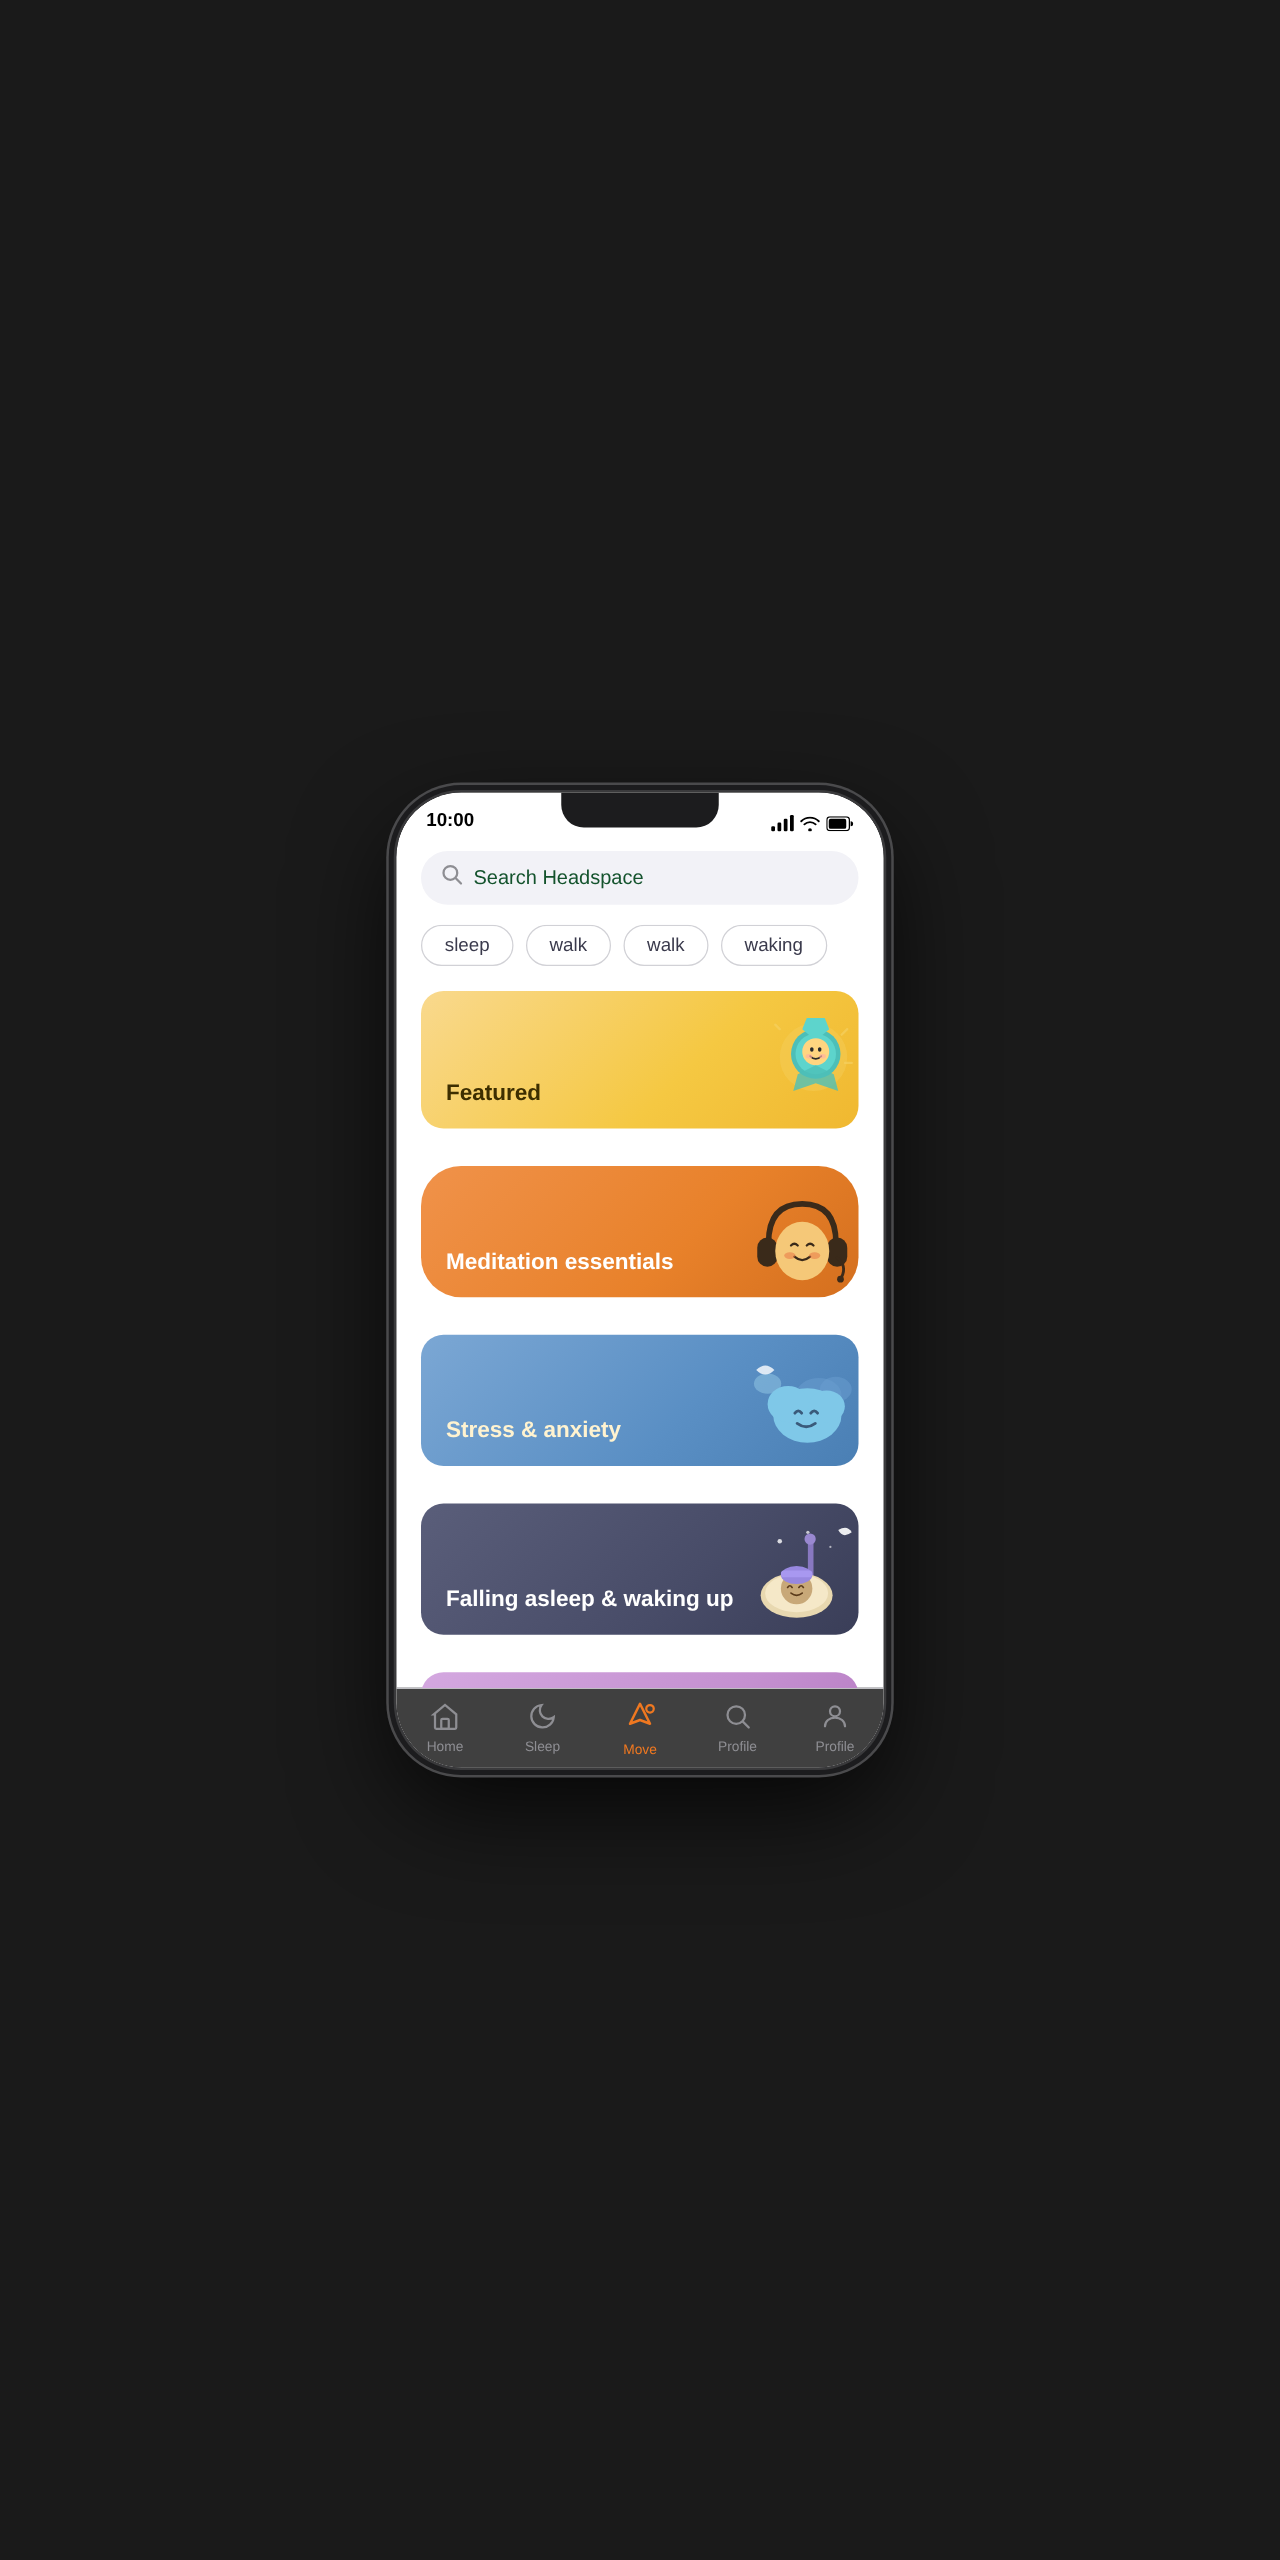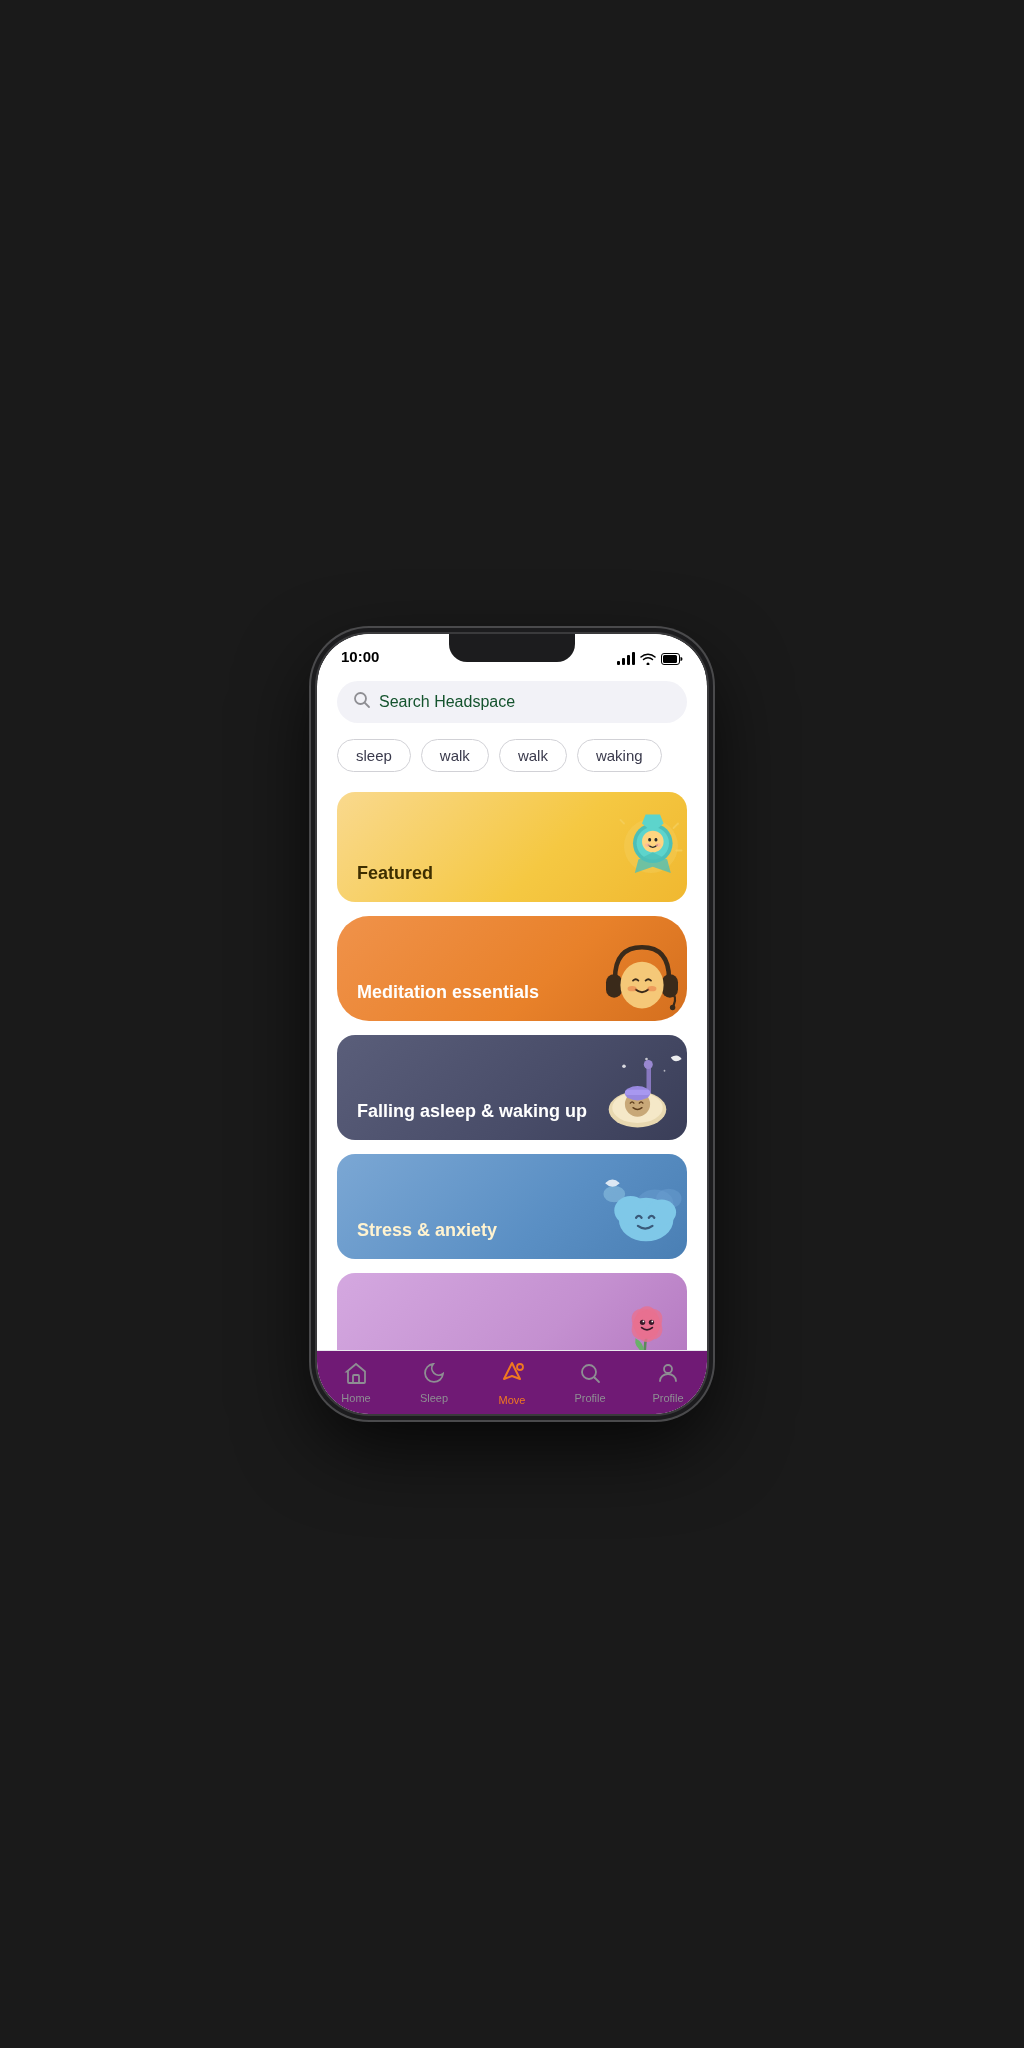--- a/index.html
+++ b/index.html
@@ -153,21 +153,21 @@
       color: #3a3a4c;
       white-space: nowrap;
       flex-shrink: 0;
       background: #fff;
     }
 
     
     .category-cards {
       display: flex;
       flex-direction: column;
-      gap: 14px;
+      gap: 30px;
       padding-bottom: 10px;
     }
 
     .card {
       border-radius: 18px;
       height: 105px;
       position: relative;
       overflow: hidden;
       display: flex;
       align-items: flex-end;
@@ -215,21 +215,21 @@
     }
     .card-sleep .card-label { color: #fff; }
 
     
     .card-growth {
       background: linear-gradient(135deg, #d4a8e0 0%, #c490d0 60%, #b478c0 100%);
     }
 
     
     .bottom-nav {
-      background: #701a75;
+      background: #404040;
       border-top: 1px solid #e8e8ed;
       display: flex;
       justify-content: space-around;
       align-items: center;
       padding: 8px 0 8px;
       flex-shrink: 0;
     }
 
     .nav-item {
       display: flex;
@@ -368,20 +368,44 @@
               <ellipse cx="39" cy="66" rx="5" ry="3" fill="#e87040" opacity="0.5"></ellipse>
               <ellipse cx="61" cy="66" rx="5" ry="3" fill="#e87040" opacity="0.5"></ellipse>
 
               <path d="M81 68 Q90 75 85 85" stroke="#3a2a1a" stroke-width="2.5" fill="none" stroke-linecap="round"></path>
 
               <circle cx="84" cy="87" r="3" fill="#3a2a1a"></circle>
             </svg>
           </div>
         </div>
 
+        <div class="card card-stress">
+          <span class="card-label">Stress &amp; anxiety</span>
+          <div class="card-illustration">
+            <svg class="cloud-svg" viewBox="0 0 110 95" fill="none">
+
+              <ellipse cx="75" cy="40" rx="20" ry="15" fill="#6a9ed0" opacity="0.5"></ellipse>
+              <ellipse cx="90" cy="35" rx="14" ry="11" fill="#6a9ed0" opacity="0.5"></ellipse>
+
+              <ellipse cx="30" cy="30" rx="12" ry="9" fill="#8bbfe0" opacity="0.6"></ellipse>
+
+              <ellipse cx="65" cy="58" rx="30" ry="24" fill="#7fc8e8"></ellipse>
+              <ellipse cx="48" cy="48" rx="18" ry="16" fill="#7fc8e8"></ellipse>
+              <ellipse cx="82" cy="50" rx="16" ry="14" fill="#7fc8e8"></ellipse>
+
+              <path d="M54 56 Q57 52 60 56" stroke="#3a5a7a" stroke-width="2.5" fill="none" stroke-linecap="round"></path>
+              <path d="M68 56 Q71 52 74 56" stroke="#3a5a7a" stroke-width="2.5" fill="none" stroke-linecap="round"></path>
+
+              <path d="M56 65 Q64 71 72 65" stroke="#3a5a7a" stroke-width="2.5" fill="none" stroke-linecap="round"></path>
+
+              <path d="M20 18 Q28 10 36 18 Q28 26 20 18Z" fill="#ffffff" opacity="0.8"></path>
+            </svg>
+          </div>
+        </div>
+
         <div class="card card-sleep">
           <span class="card-label">Falling asleep &amp; waking up</span>
           <div class="card-illustration">
             <svg class="pillow-svg" viewBox="0 0 100 95" fill="none">
 
               <circle cx="30" cy="20" r="2" fill="#fff" opacity="0.8"></circle>
               <circle cx="55" cy="12" r="1.5" fill="#fff" opacity="0.7"></circle>
               <circle cx="75" cy="25" r="1" fill="#fff" opacity="0.6"></circle>
 
               <path d="M82 10 Q90 5 94 12 Q86 18 82 10Z" fill="#fff" opacity="0.9"></path>
@@ -393,44 +417,20 @@
               <ellipse cx="45" cy="66" rx="28" ry="17" fill="#f5e8c8"></ellipse>
 
               <circle cx="45" cy="62" r="14" fill="#c8a878"></circle>
 
               <path d="M37 61 Q39 58 41 61" stroke="#5a3a1a" stroke-width="1.5" fill="none" stroke-linecap="round"></path>
               <path d="M47 61 Q49 58 51 61" stroke="#5a3a1a" stroke-width="1.5" fill="none" stroke-linecap="round"></path>
               <path d="M40 66 Q45 70 50 66" stroke="#5a3a1a" stroke-width="1.5" fill="none" stroke-linecap="round"></path>
 
               <ellipse cx="45" cy="50" rx="14" ry="8" fill="#9888e0"></ellipse>
               <rect x="31" y="46" width="28" height="6" rx="3" fill="#a898f0"></rect>
-            </svg>
-          </div>
-        </div>
-
-        <div class="card card-stress">
-          <span class="card-label">Stress &amp; anxiety</span>
-          <div class="card-illustration">
-            <svg class="cloud-svg" viewBox="0 0 110 95" fill="none">
-
-              <ellipse cx="75" cy="40" rx="20" ry="15" fill="#6a9ed0" opacity="0.5"></ellipse>
-              <ellipse cx="90" cy="35" rx="14" ry="11" fill="#6a9ed0" opacity="0.5"></ellipse>
-
-              <ellipse cx="30" cy="30" rx="12" ry="9" fill="#8bbfe0" opacity="0.6"></ellipse>
-
-              <ellipse cx="65" cy="58" rx="30" ry="24" fill="#7fc8e8"></ellipse>
-              <ellipse cx="48" cy="48" rx="18" ry="16" fill="#7fc8e8"></ellipse>
-              <ellipse cx="82" cy="50" rx="16" ry="14" fill="#7fc8e8"></ellipse>
-
-              <path d="M54 56 Q57 52 60 56" stroke="#3a5a7a" stroke-width="2.5" fill="none" stroke-linecap="round"></path>
-              <path d="M68 56 Q71 52 74 56" stroke="#3a5a7a" stroke-width="2.5" fill="none" stroke-linecap="round"></path>
-
-              <path d="M56 65 Q64 71 72 65" stroke="#3a5a7a" stroke-width="2.5" fill="none" stroke-linecap="round"></path>
-
-              <path d="M20 18 Q28 10 36 18 Q28 26 20 18Z" fill="#ffffff" opacity="0.8"></path>
             </svg>
           </div>
         </div>
 
         <div class="card card-growth">
 
           <div class="card-illustration">
             <svg class="flower-svg" viewBox="0 0 90 95" fill="none">
 
               <path d="M45 90 Q40 70 45 55" stroke="#5a8a5a" stroke-width="3" fill="none" stroke-linecap="round"></path>

